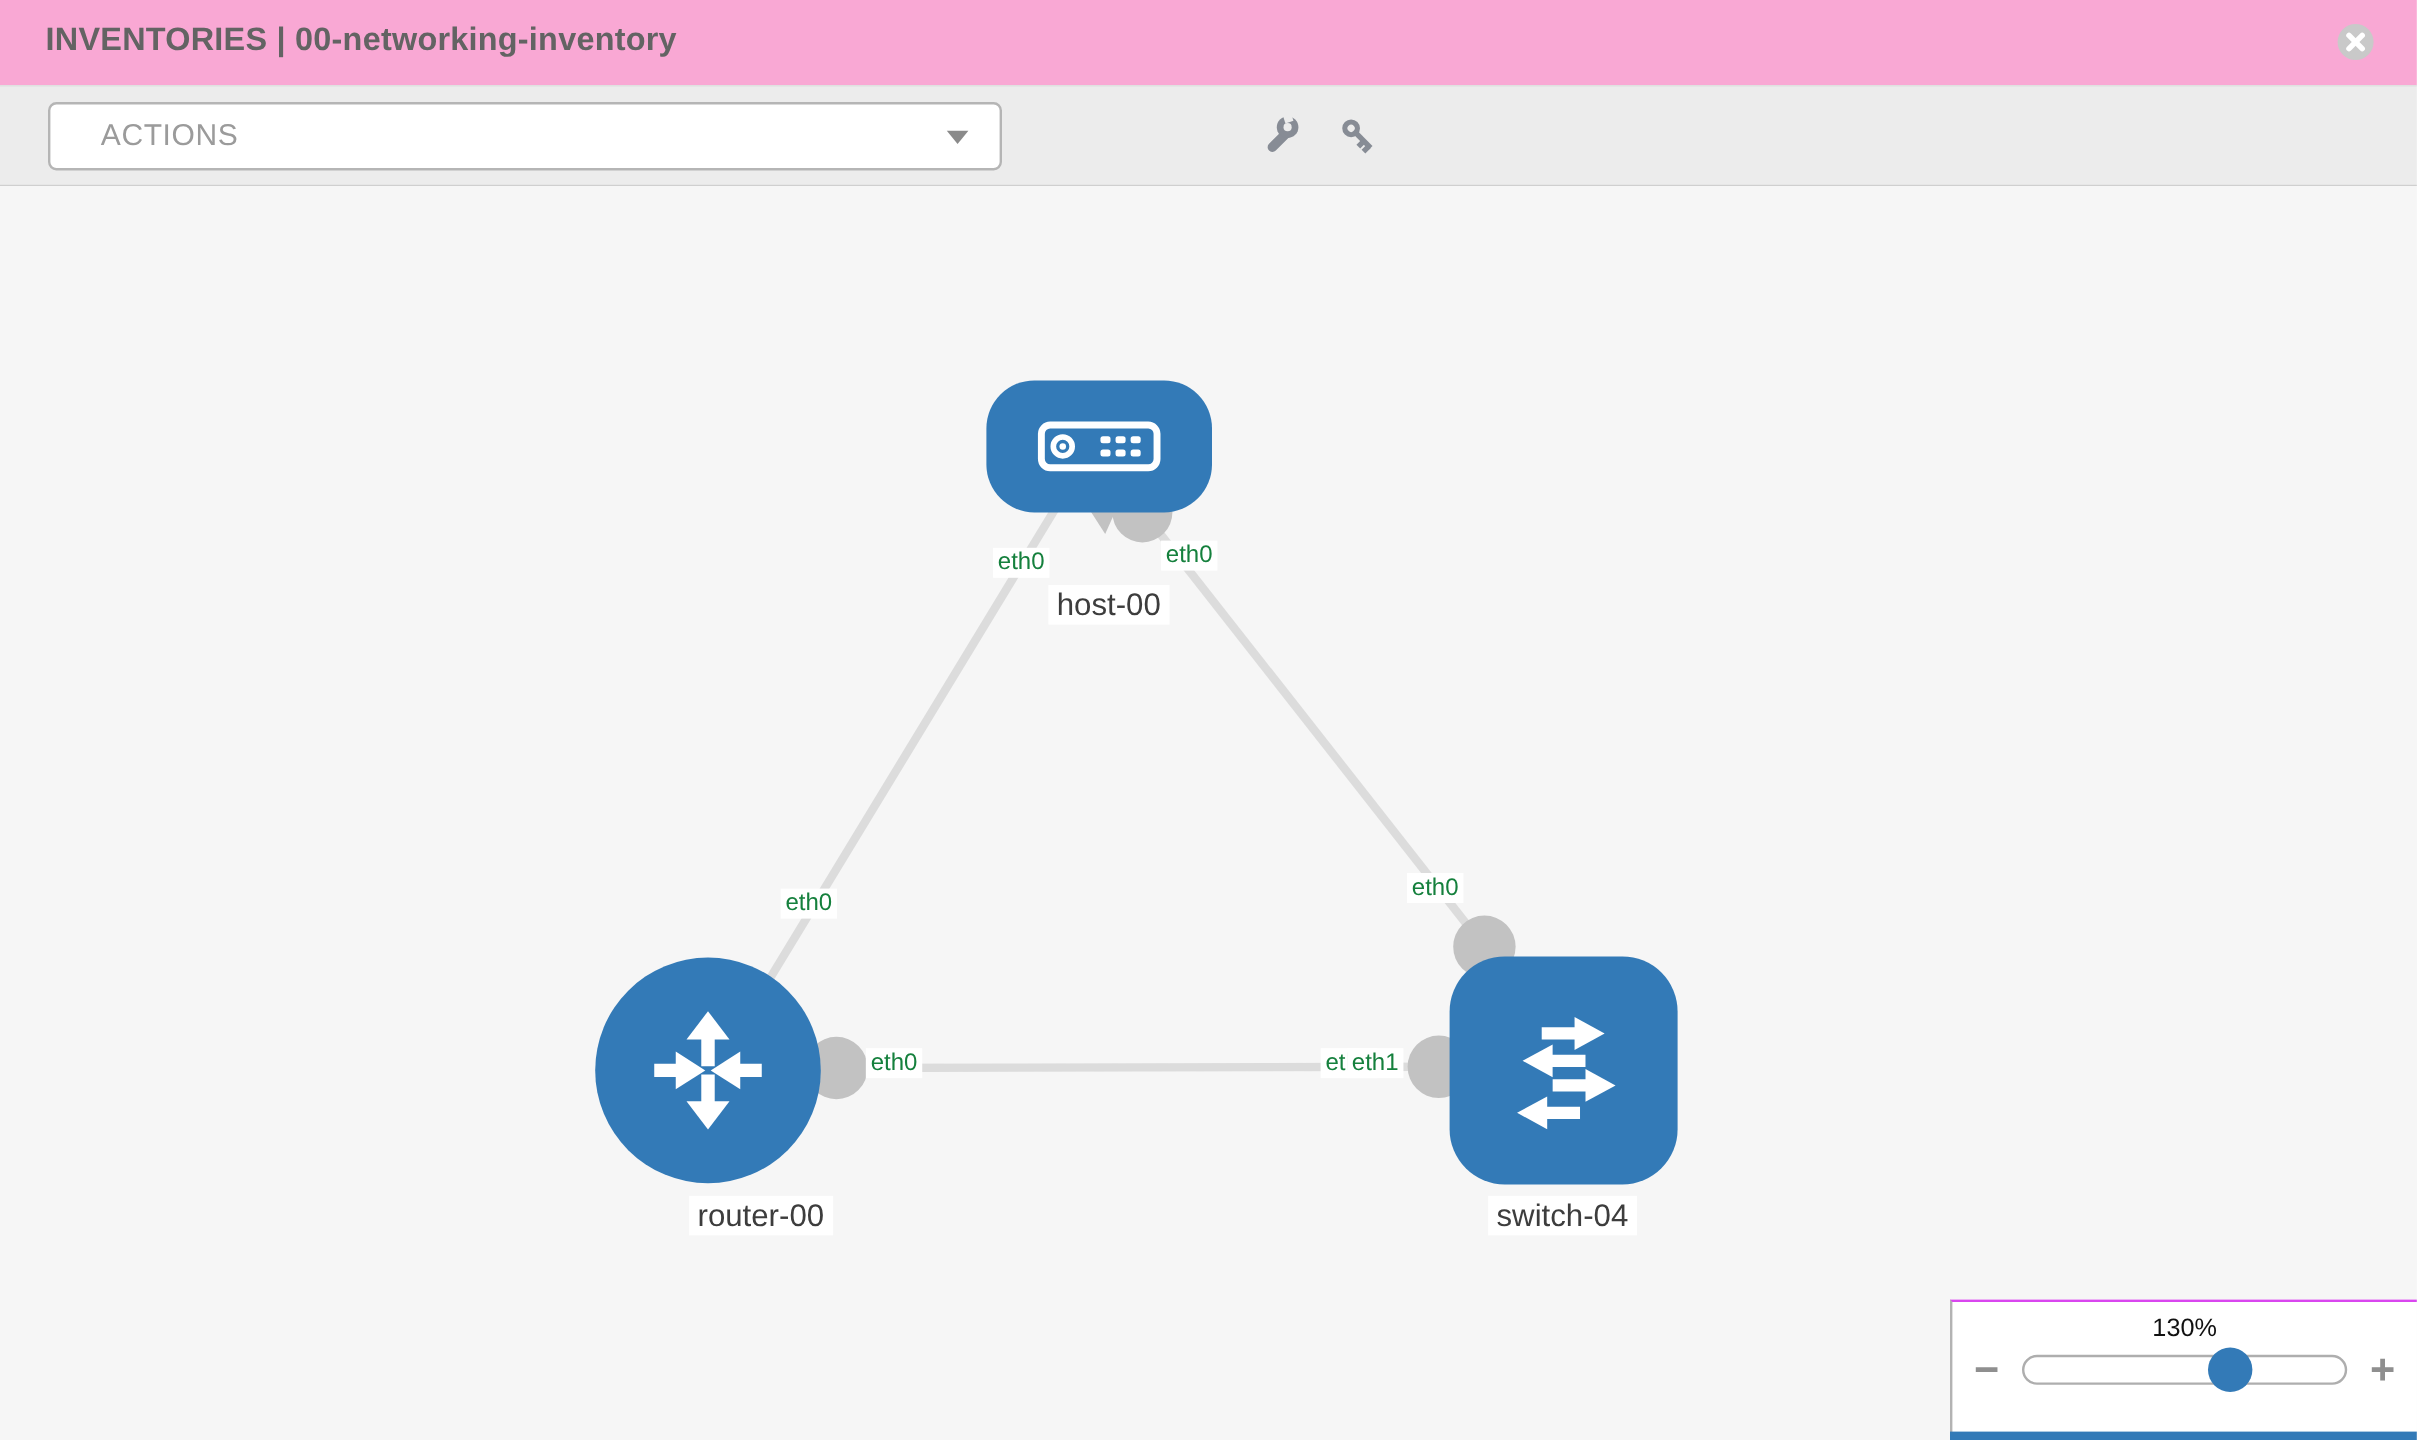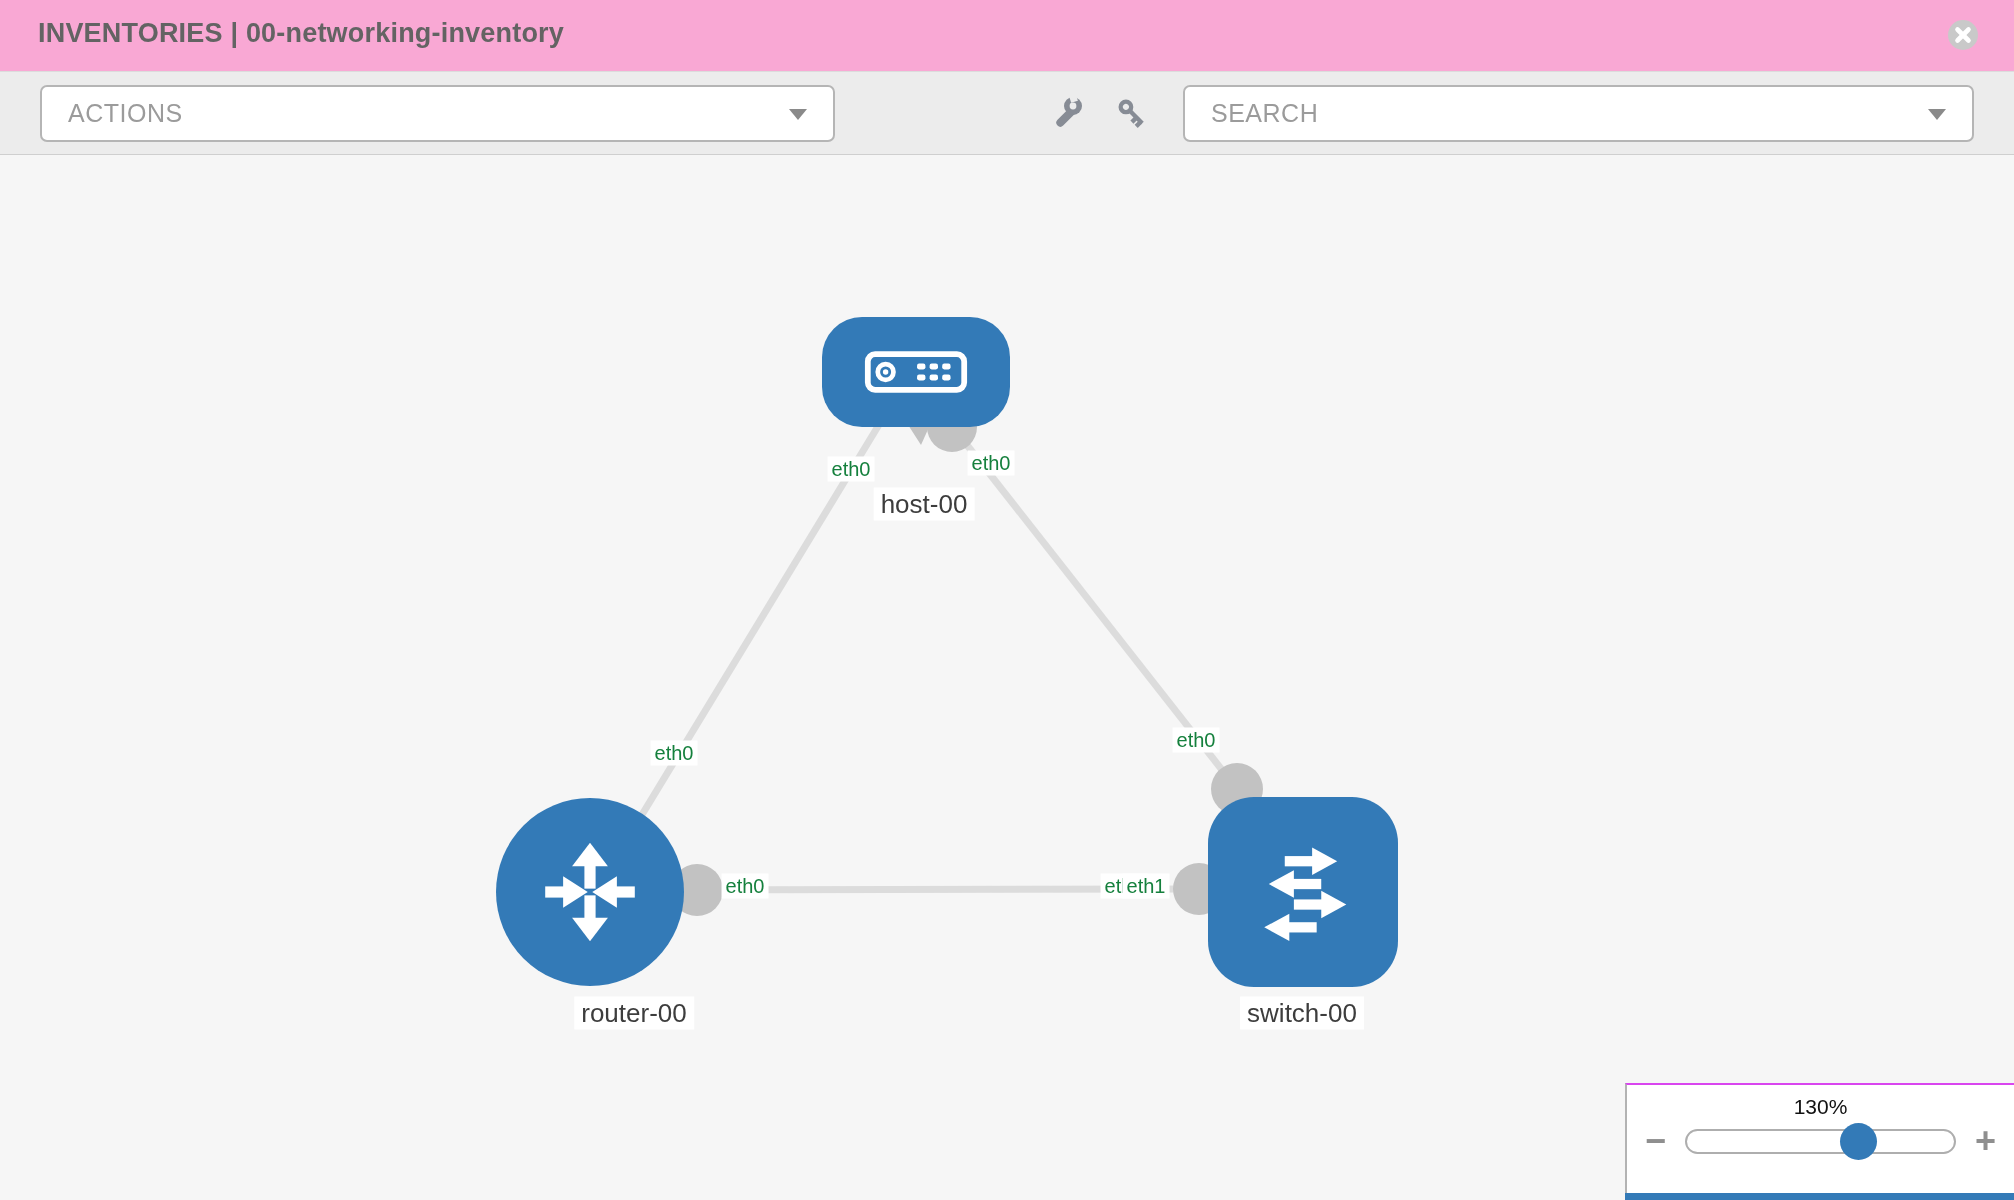--- a/index.html
+++ b/index.html
@@ -6,21 +6,21 @@
   body{
     width:2014px;height:1200px;overflow:hidden;position:relative;
     font-family:"Liberation Sans","DejaVu Sans",sans-serif;background:#ffffff;
   }
   
   .header{position:absolute;top:0;left:0;width:2014px;height:71px;background:#f9a8d4;}
   .page-title{position:absolute;left:38px;top:18px;font-size:27px;font-weight:bold;color:#636363;letter-spacing:.2px;}
   .close-btn{position:absolute;right:36px;top:20px;width:30px;height:30px;border-radius:50%;background:#c9c9c9;display:flex;align-items:center;justify-content:center;cursor:pointer;}
   
   .toolbar{position:absolute;top:71px;left:0;width:2014px;height:84px;background:#ececec;border-top:1px solid #dcdcdc;border-bottom:1px solid #cfcfcf;box-sizing:border-box;}
-  .select-box{position:absolute;top:13px;height:57px;background:#ffffff;border:2px solid #b5b5b5;border-radius:7px;box-sizing:border-box;display:flex;align-items:center;padding:0 26px;font-size:25px;color:#9b9b9b;letter-spacing:.5px;cursor:pointer;}
+  .select-box{position:absolute;top:13px;height:57px;background:#ffffff;border:2px solid #b5b5b5;border-radius:7px;box-sizing:border-box;display:flex;align-items:center;padding:0 42px;font-size:25px;color:#9b9b9b;letter-spacing:.5px;cursor:pointer;}
   .select-actions{left:40px;width:795px;}
   .select-search{left:1183px;width:791px;}
   .caret{position:absolute;right:26px;top:50%;margin-top:-5px;width:0;height:0;
          border-left:9px solid transparent;border-right:9px solid transparent;border-top:11px solid #8a8a8a;}
   .tool-icon{position:absolute;top:23px;width:38px;height:38px;cursor:pointer;}
   .tool-icon.wrench{left:1047px;}
   .tool-icon.key{left:1114px;}
   
   .canvas{position:absolute;top:155px;left:0;width:2014px;height:1045px;background:#f6f6f6;}
   .graph-svg{position:absolute;left:0;top:0;}
@@ -73,24 +73,20 @@
     <svg width="38" height="38" viewBox="0 0 38 38">
       <g transform="rotate(45 19 19)" stroke="#878c95" fill="none">
         <circle cx="9" cy="19" r="5.2" stroke-width="4.4"></circle>
         <line x1="14.5" y1="19" x2="32" y2="19" stroke-width="4.4"></line>
         <line x1="24" y1="19" x2="24" y2="25.5" stroke-width="4.4"></line>
         <line x1="30" y1="19" x2="30" y2="25.5" stroke-width="4.4"></line>
       </g>
     </svg>
   </div>
 
-  <div class="select-box select-search">
-    <span>SEARCH</span>
-    <span class="caret"></span>
-  </div>
 </div>
 
 <div class="canvas">
 
   <svg class="graph-svg" width="2014" height="1045" viewBox="0 0 2014 1045">
 
     <line x1="880" y1="268" x2="592" y2="742" stroke="#dcdcdc" stroke-width="7"></line>
     <line x1="945" y1="262" x2="1237" y2="634" stroke="#dcdcdc" stroke-width="7"></line>
     <line x1="697" y1="735" x2="1199" y2="734" stroke="#dcdcdc" stroke-width="7"></line>
 
@@ -151,21 +147,21 @@
   <div class="iface-label" style="left:851px;top:314px;">eth0</div>
   <div class="iface-label" style="left:674px;top:598px;">eth0</div>
   <div class="iface-label" style="left:991px;top:308px;">eth0</div>
   <div class="iface-label" style="left:1196px;top:585px;">eth0</div>
   <div class="iface-label" style="left:745px;top:731px;">eth0</div>
   <div class="iface-label" style="left:1124px;top:731px;">eth0</div>
   <div class="iface-label" style="left:1146px;top:731px;">eth1</div>
 
   <div class="node-label" style="left:924px;top:301px;margin-top:48px;">host-00</div>
   <div class="node-label" style="left:591px;top:858px;margin-left:43px;">router-00</div>
-  <div class="node-label" style="left:1302px;top:858px;">switch-00</div>
+  <div class="node-label" style="left:1302px;top:858px;">switch-04</div>
 </div>
 
 <div class="zoom-panel">
   <div class="zoom-level">130%</div>
   <div class="zoom-row">
     <div class="zoom-btn">−</div>
     <div class="zoom-track">
       <div class="zoom-handle"></div>
     </div>
     <div class="zoom-btn">+</div>

